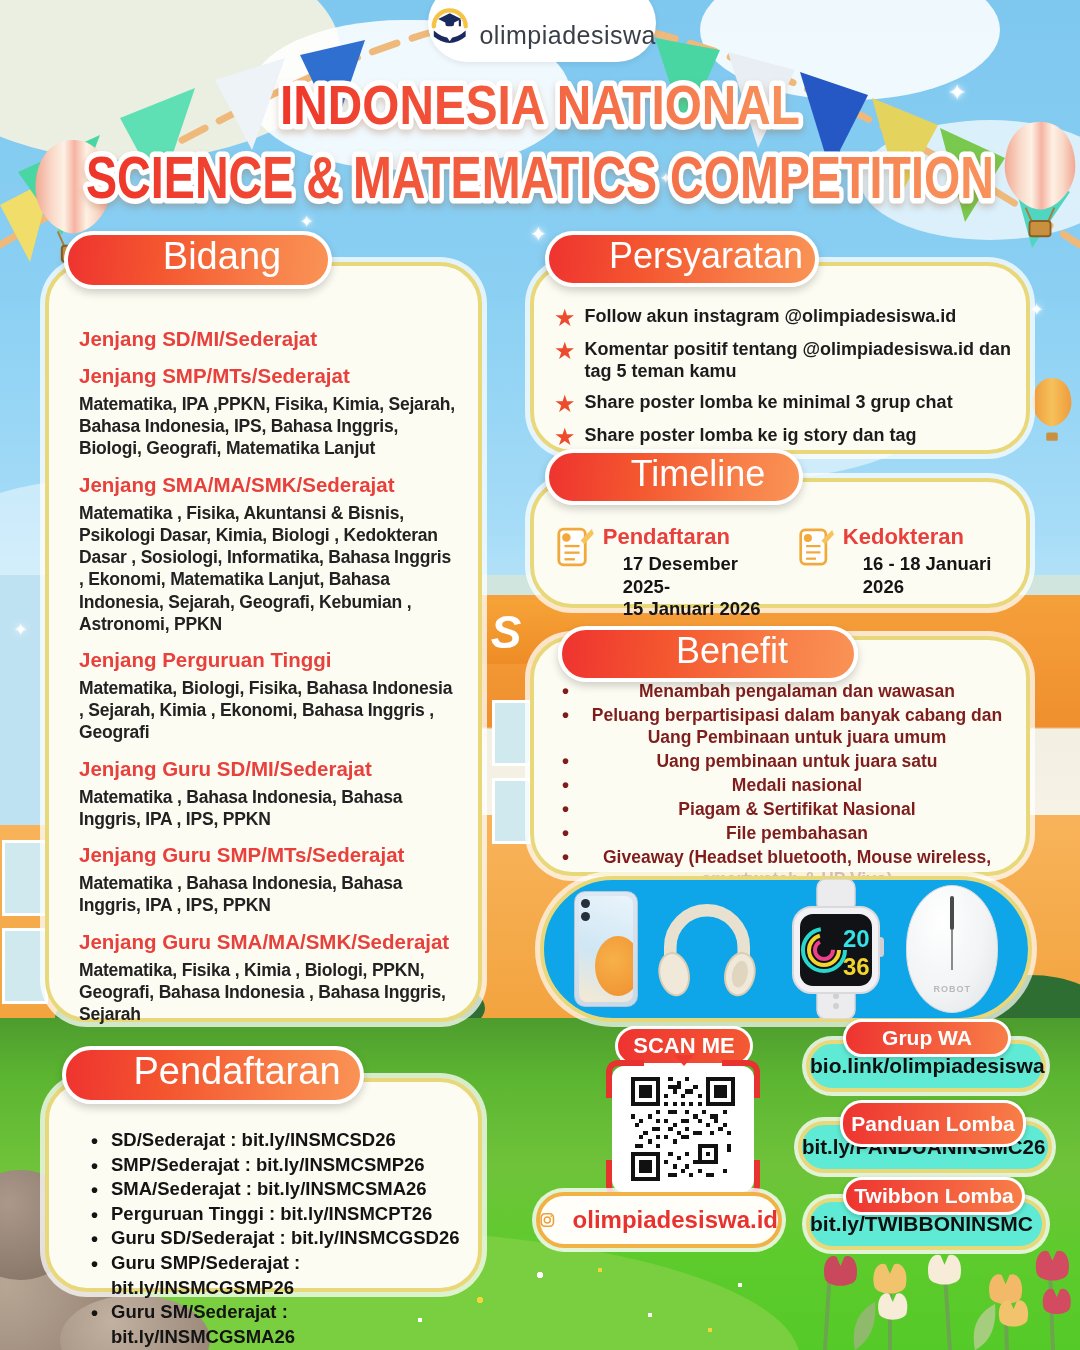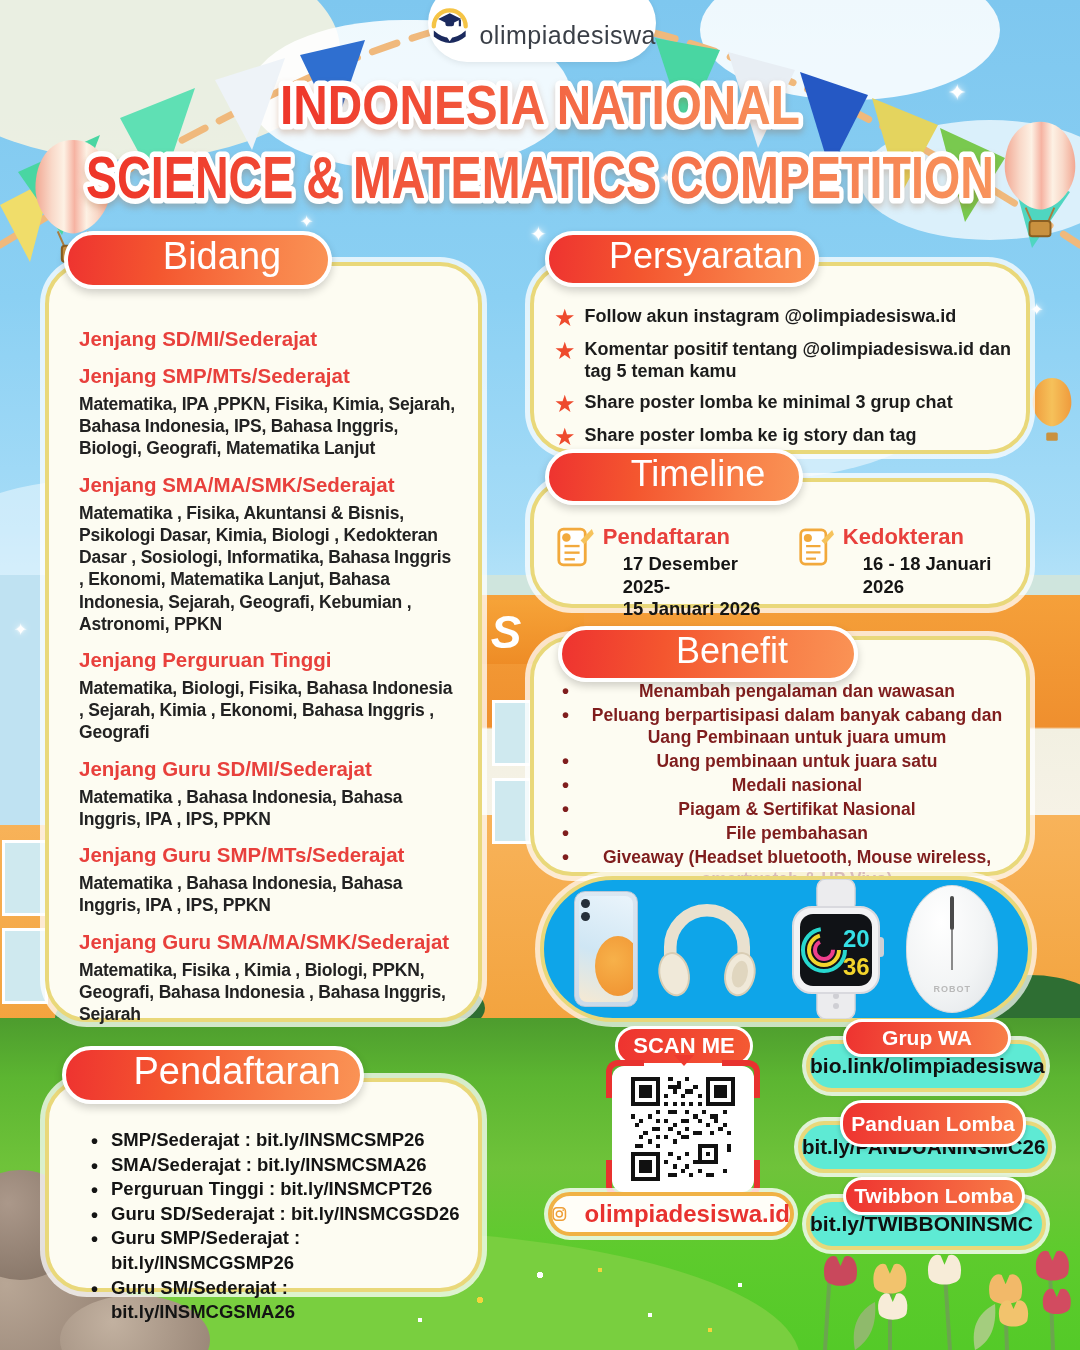--- a/index.html
+++ b/index.html
@@ -122,21 +122,21 @@
   .scanme::after{content:"";position:absolute;left:50%;bottom:-13px;margin-left:-10px;
     border:10px solid transparent;border-top:11px solid #ee3a30;}
   .qr-frame{position:absolute;left:612px;top:1066px;width:142px;height:126px;z-index:5;background:#fff;
     border-radius:12px;display:flex;align-items:center;justify-content:center;}
   .qc{position:absolute;width:32px;height:32px;border:6px solid #e8322f;z-index:6;}
   .qc.tl{left:-6px;top:-6px;border-right:none;border-bottom:none;border-radius:12px 0 0 0;}
   .qc.tr{right:-6px;top:-6px;border-left:none;border-bottom:none;border-radius:0 12px 0 0;}
   .qc.bl{left:-6px;bottom:-6px;border-right:none;border-top:none;border-radius:0 0 0 12px;}
   .qc.br{right:-6px;bottom:-6px;border-left:none;border-top:none;border-radius:0 0 12px 0;}
 
-  .ig-pill{position:absolute;left:548px;top:1192px;width:246px;height:44px;z-index:5;background:#fffef8;
+  .ig-pill{position:absolute;left:536px;top:1192px;width:246px;height:56px;z-index:5;background:#fffef8;
     border:4px solid #f0b245;border-radius:36px;display:flex;align-items:center;justify-content:center;
     gap:18px;box-sizing:border-box;box-shadow:0 0 0 4px rgba(255,255,255,.8);}
   .ig-pill .handle{color:#e8322f;font-weight:bold;font-size:24px;}
 
   
   .mini-pill{position:absolute;z-index:6;display:flex;align-items:center;justify-content:center;
     background:linear-gradient(95deg,#ee3330,#f87f48);border-radius:22px;border:3px solid #fff;
     color:#fff;font-weight:bold;font-size:21px;box-sizing:border-box;box-shadow:0 2px 5px rgba(0,0,0,.2);}
   .link-pill{position:absolute;z-index:5;background:#5eead4;border:4px solid #e9d87a;border-radius:30px;
     display:flex;align-items:center;justify-content:flex-start;font-weight:bold;color:#101010;
@@ -436,20 +436,21 @@
       <div class="wline"></div>
       <div class="brand">ROBOT</div>
     </div>
   </div>
 
   <div class="pill-h pill-pendaftaran">
     <span>Pendaftaran</span>
   </div>
   <div class="panel panel-pendaftaran">
     <ul class="plist">
+      <li>SD/Sederajat : bit.ly/INSMCSD26</li>
       <li>SMP/Sederajat : bit.ly/INSMCSMP26</li>
       <li>SMA/Sederajat : bit.ly/INSMCSMA26</li>
       <li>Perguruan Tinggi : bit.ly/INSMCPT26</li>
       <li>Guru SD/Sederajat : bit.ly/INSMCGSD26</li>
       <li>Guru SMP/Sederajat : bit.ly/INSMCGSMP26</li>
       <li>Guru SM/Sederajat : bit.ly/INSMCGSMA26</li>
     </ul>
   </div>
 
   <div class="scanme">

